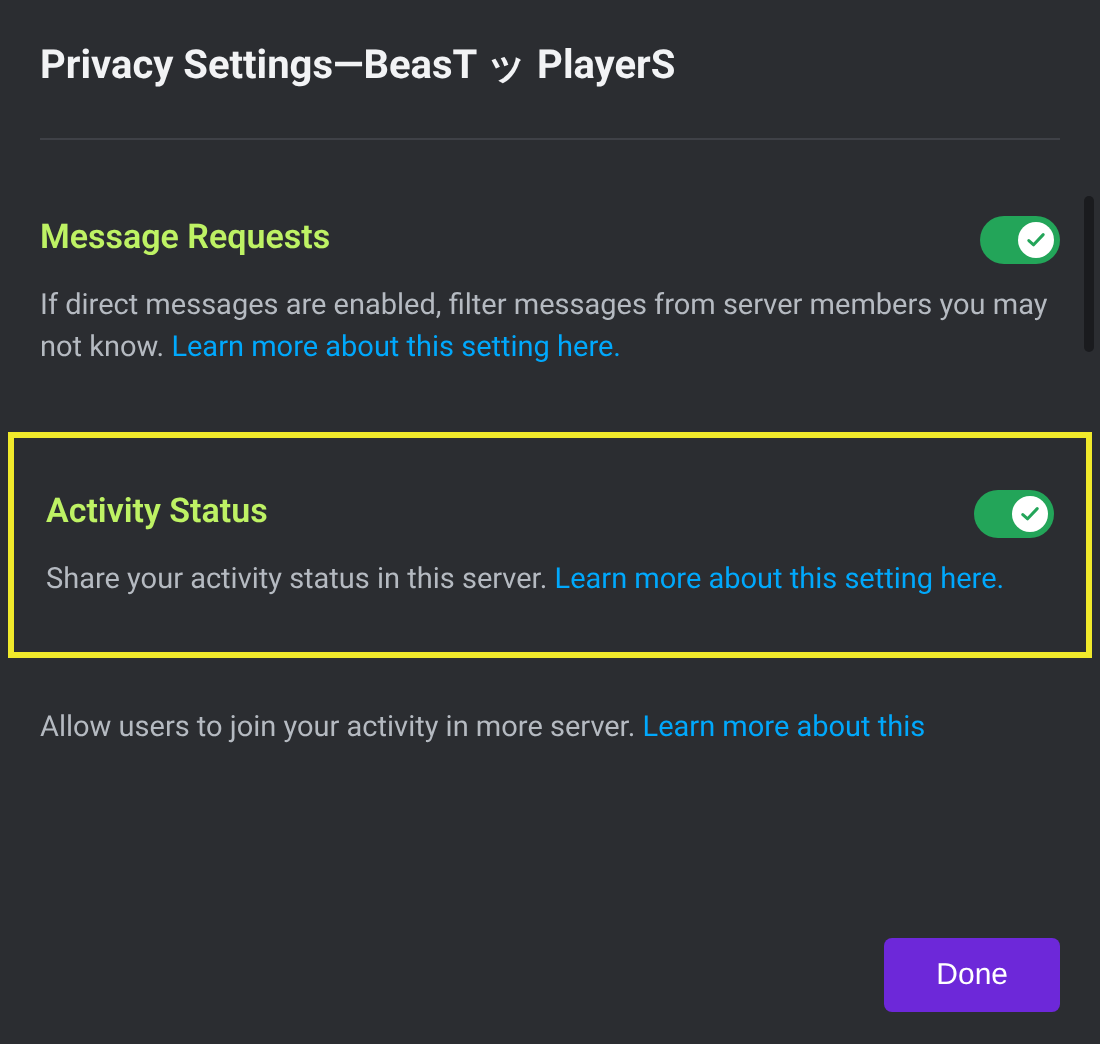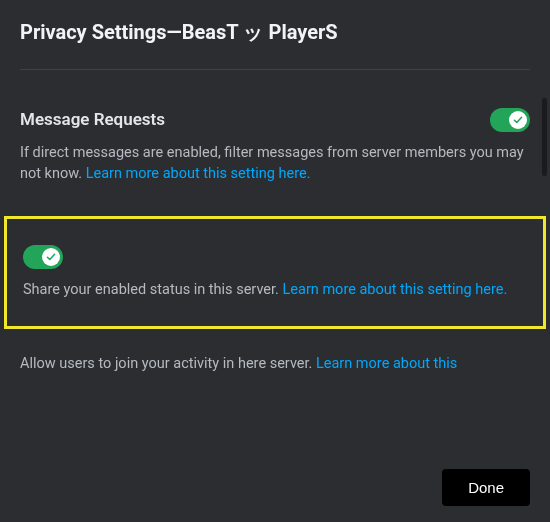--- a/index.html
+++ b/index.html
@@ -54,21 +54,21 @@
     padding: 26px 16px 26px 16px;
     margin: 8px -16px;
   }
   .section-head {
     display: flex;
     align-items: center;
     justify-content: space-between;
     margin-bottom: 10px;
   }
   .section-title {
-    color: #e5e5e5;
+    color: #bef264;
     font-size: 17px;
     font-weight: 600;
     line-height: 1.25;
   }
   .section-desc {
     color: #b5bac1;
     font-size: 14.5px;
     line-height: 1.45;
   }
   .link {
@@ -117,21 +117,21 @@
     content: "";
     position: absolute;
     left: 0;
     right: 0;
     top: -18px;
     height: 18px;
     background: linear-gradient(to bottom, rgba(43,45,49,0), rgba(43,45,49,1));
     pointer-events: none;
   }
   .btn-done {
-    background: #000000;
+    background: #6d28d9;
     color: #fff;
     border: none;
     border-radius: 4px;
     padding: 10px 26px;
     font-size: 15px;
     font-weight: 500;
     cursor: pointer;
   }
   .right-scroll-indicator {
     position: absolute;
@@ -169,36 +169,37 @@
           </div>
         </div>
       </div>
       <div class="section-desc">
         <span>If direct messages are enabled, filter messages from server members you may not know. </span><a class="link">Learn more about this setting here.</a>
       </div>
     </div>
 
     <div class="section highlighted">
       <div class="section-head">
+        <div class="section-title">Activity Status</div>
         <div class="toggle">
           <div class="toggle-knob">
             <svg viewBox="0 0 20 20" fill="none">
               <path d="M4 10.5 L8 14 L16 5.5" stroke="#23a559" stroke-width="2.5" fill="none" stroke-linecap="round" stroke-linejoin="round"></path>
             </svg>
           </div>
         </div>
       </div>
       <div class="section-desc">
-        <span>Share your enabled status in this server. </span><a class="link">Learn more about this setting here.</a>
+        <span>Share your activity status in this server. </span><a class="link">Learn more about this setting here.</a>
       </div>
     </div>
 
     <div class="section">
       <div class="section-desc">
-        <span>Allow users to join your activity in here server. </span><a class="link">Learn more about this</a>
+        <span>Allow users to join your activity in more server. </span><a class="link">Learn more about this</a>
       </div>
     </div>
 
   </div>
 
   <div class="footer">
     <button class="btn-done">Done</button>
   </div>
 
 </div>

